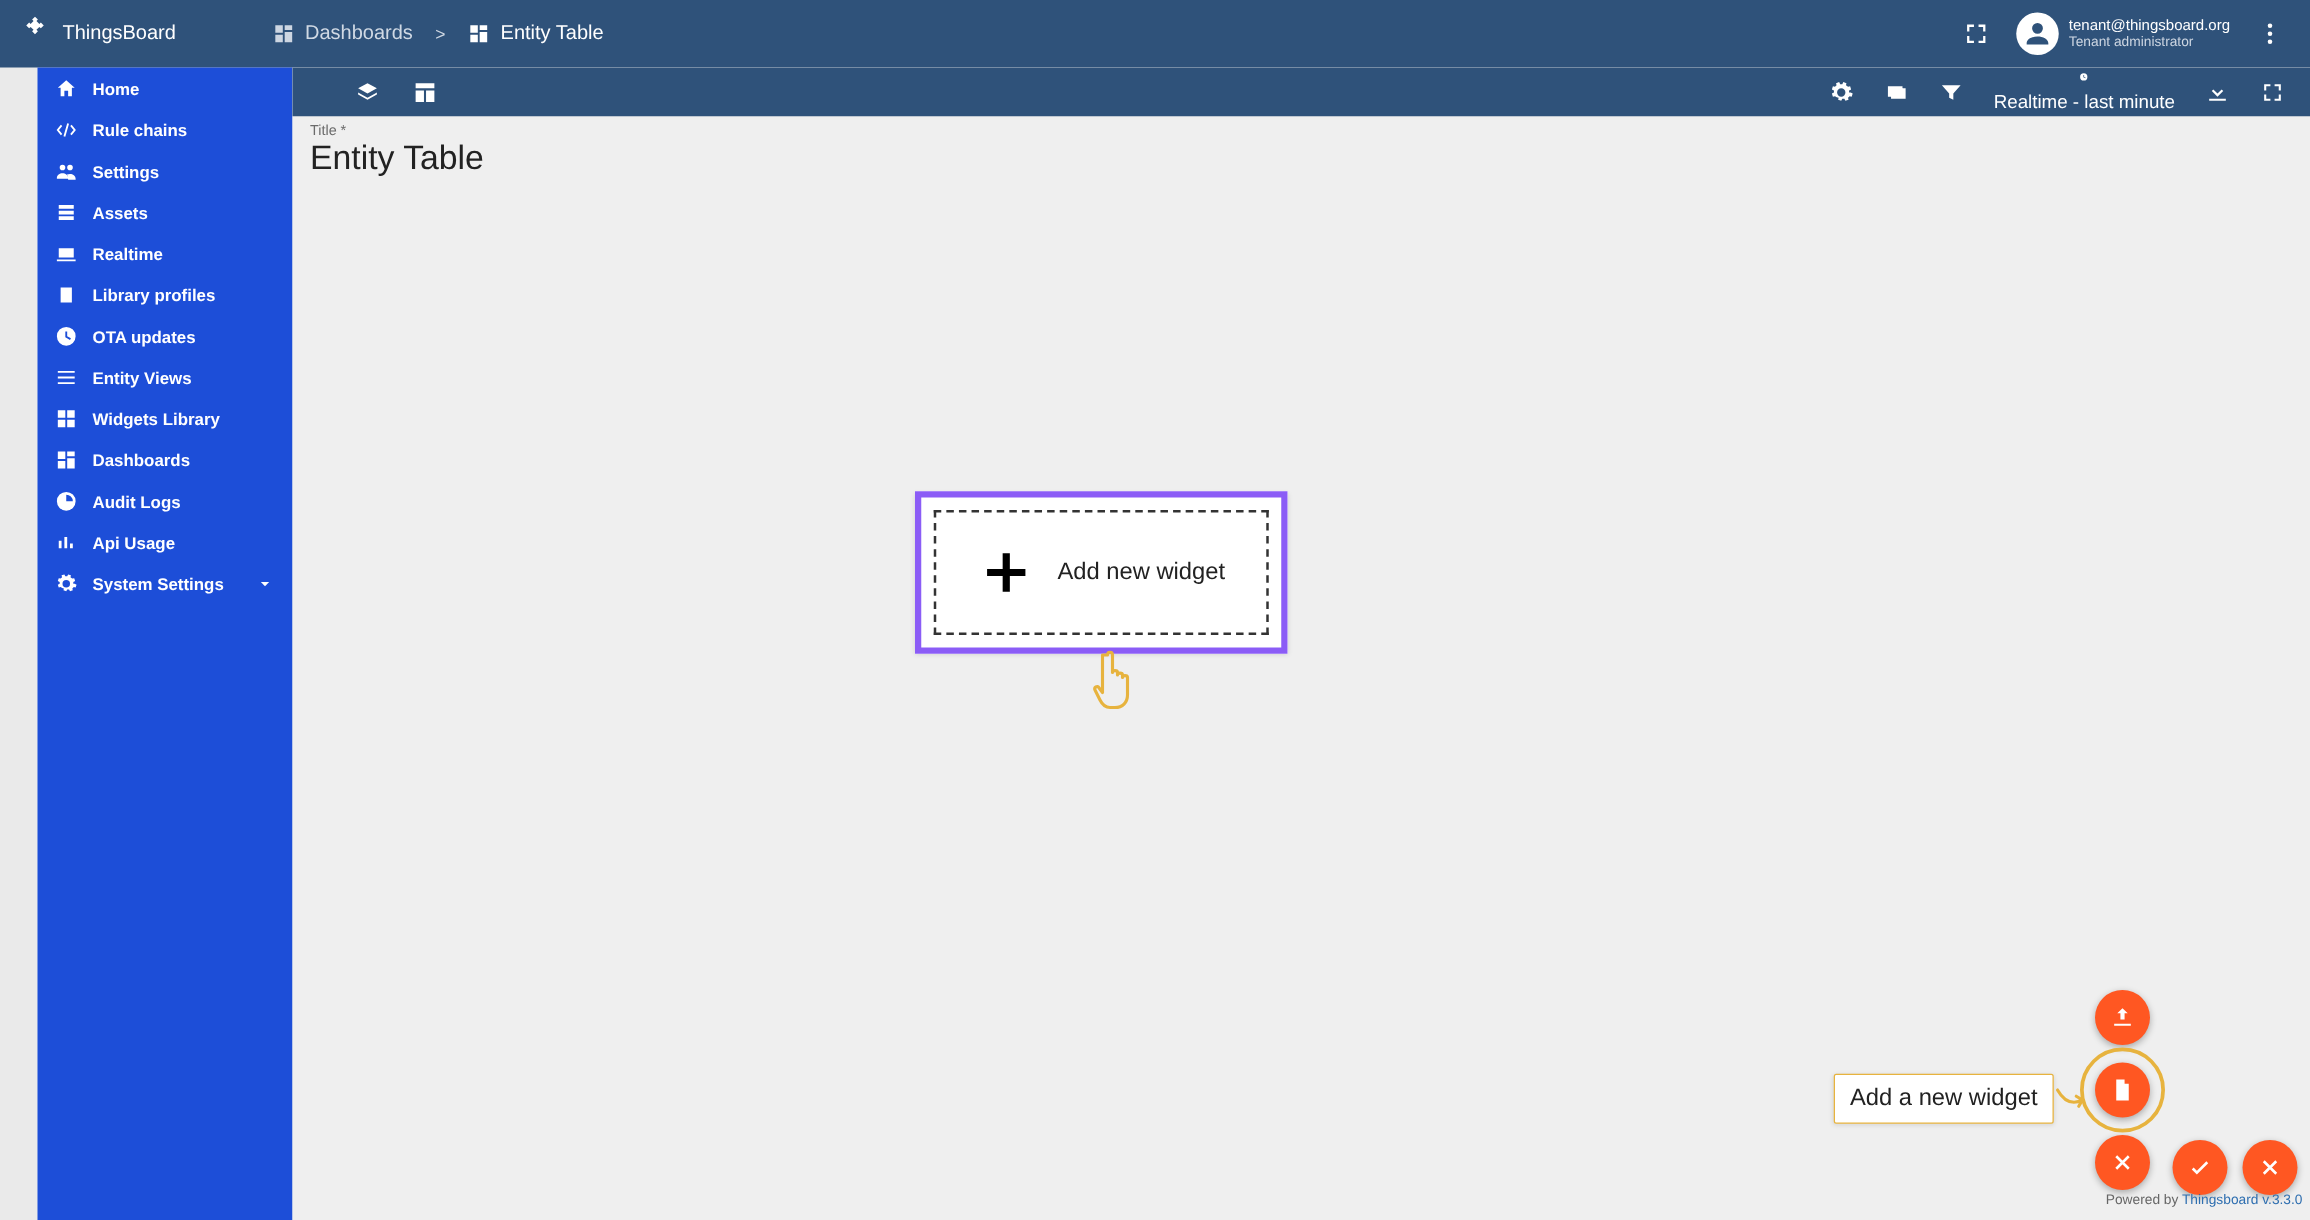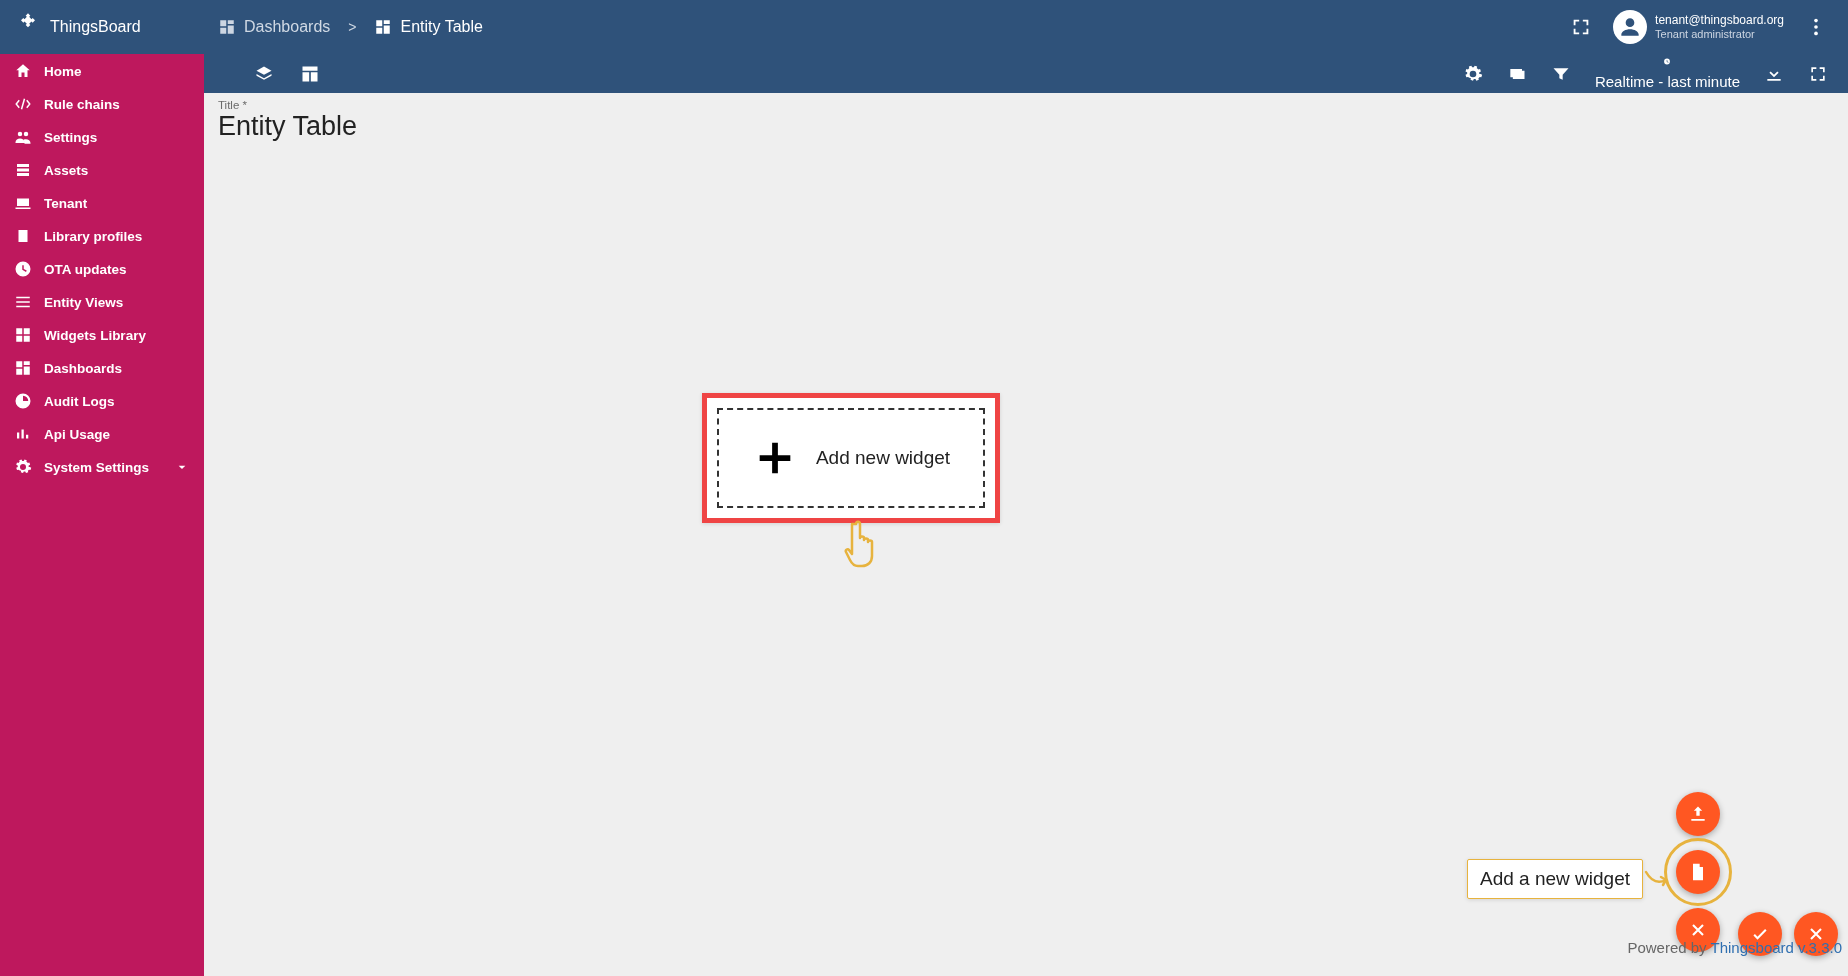--- a/index.html
+++ b/index.html
@@ -35,22 +35,23 @@
   .user-block .avatar svg { width:26px; height:26px; fill:#2f527a; }
   .user-text { display:flex; flex-direction:column; line-height:1.15; font-size:12.5px; }
   .user-text .email { font-size:12px; }
   .user-text .role { font-size:11px; color:#cdd6e2; }
 
   
   .body-row { flex:1; display:flex; min-height:0; }
 
   
   .sidebar {
-    width: 204px; background:#be185d; color:#fff; display:flex; flex-direction:column;
+    width: 204px; background:#1d4ed8; color:#fff; display:flex; flex-direction:column;
     flex-shrink:0;
+    margin-left:30px;
   }
   .nav-item {
     display:flex; align-items:center; gap:12px;
     height:33px; padding: 0 14px; font-size:13.5px; font-weight:600;
     cursor:pointer;
     border-top: 1px solid rgba(255,255,255,0);
   }
   .nav-item svg { width:18px; height:18px; fill:#fff; flex-shrink:0; }
   .nav-item .chev { margin-left:auto; width:16px; height:16px; }
 
@@ -83,21 +84,21 @@
     width: 298px;
     height: 130px;
   }
   .add-widget-outer {
     position:absolute; inset:0;
     background:#fff; padding:8px;
     box-shadow: 0 1px 4px rgba(0,0,0,0.12);
   }
   .add-widget-gold {
     position:absolute; inset:0;
-    border: 5px solid #ef4444;
+    border: 5px solid #8b5cf6;
     padding:10px;
     background:#fff;
   }
   .add-widget-dashed {
     width:100%; height:100%;
     border:2px dashed #333;
     display:flex; align-items:center; justify-content:center; gap:18px;
     cursor:pointer;
   }
   .add-widget-dashed svg { width:46px; height:46px; stroke:#000; }
@@ -154,22 +155,22 @@
   .bottom-fabs {
     position:absolute;
     right: 10px;
     bottom: 20px;
     display:flex; gap:12px;
   }
   .bottom-fabs .fab { width:44px; height:44px; }
 
   
   .footer-text {
-    position:absolute; right:6px; bottom:20px;
-    font-size:15px; color:#666;
+    position:absolute; right:6px; bottom:10px;
+    font-size:11px; color:#666;
   }
   .footer-text a { color:#2f6fb0; text-decoration:none; }
 
 </style>
 </head>
 <body>
 
 <div class="topbar">
   <div class="brand">
     <span>
@@ -249,21 +250,21 @@
     <div class="nav-item">
       <svg viewBox="0 0 24 24">
           <path d="M4 4h16v4H4zM4 10h16v4H4zM4 16h16v4H4z"></path>
         </svg>
       <span>Assets</span>
     </div>
     <div class="nav-item">
       <svg viewBox="0 0 24 24">
           <path d="M4 6h16v10H4zM2 18h20v2H2z"></path>
         </svg>
-      <span>Tenant</span>
+      <span>Realtime</span>
     </div>
     <div class="nav-item">
       <svg viewBox="0 0 24 24">
           <path d="M6 4h12v16H6zM9 7h6v2H9z"></path>
         </svg>
       <span>Library profiles</span>
     </div>
     <div class="nav-item">
       <svg viewBox="0 0 24 24">
           <path d="M12 2a10 10 0 100 20 10 10 0 000-20zm-1 5h2v5l4 2-1 2-5-3V7z"></path>

